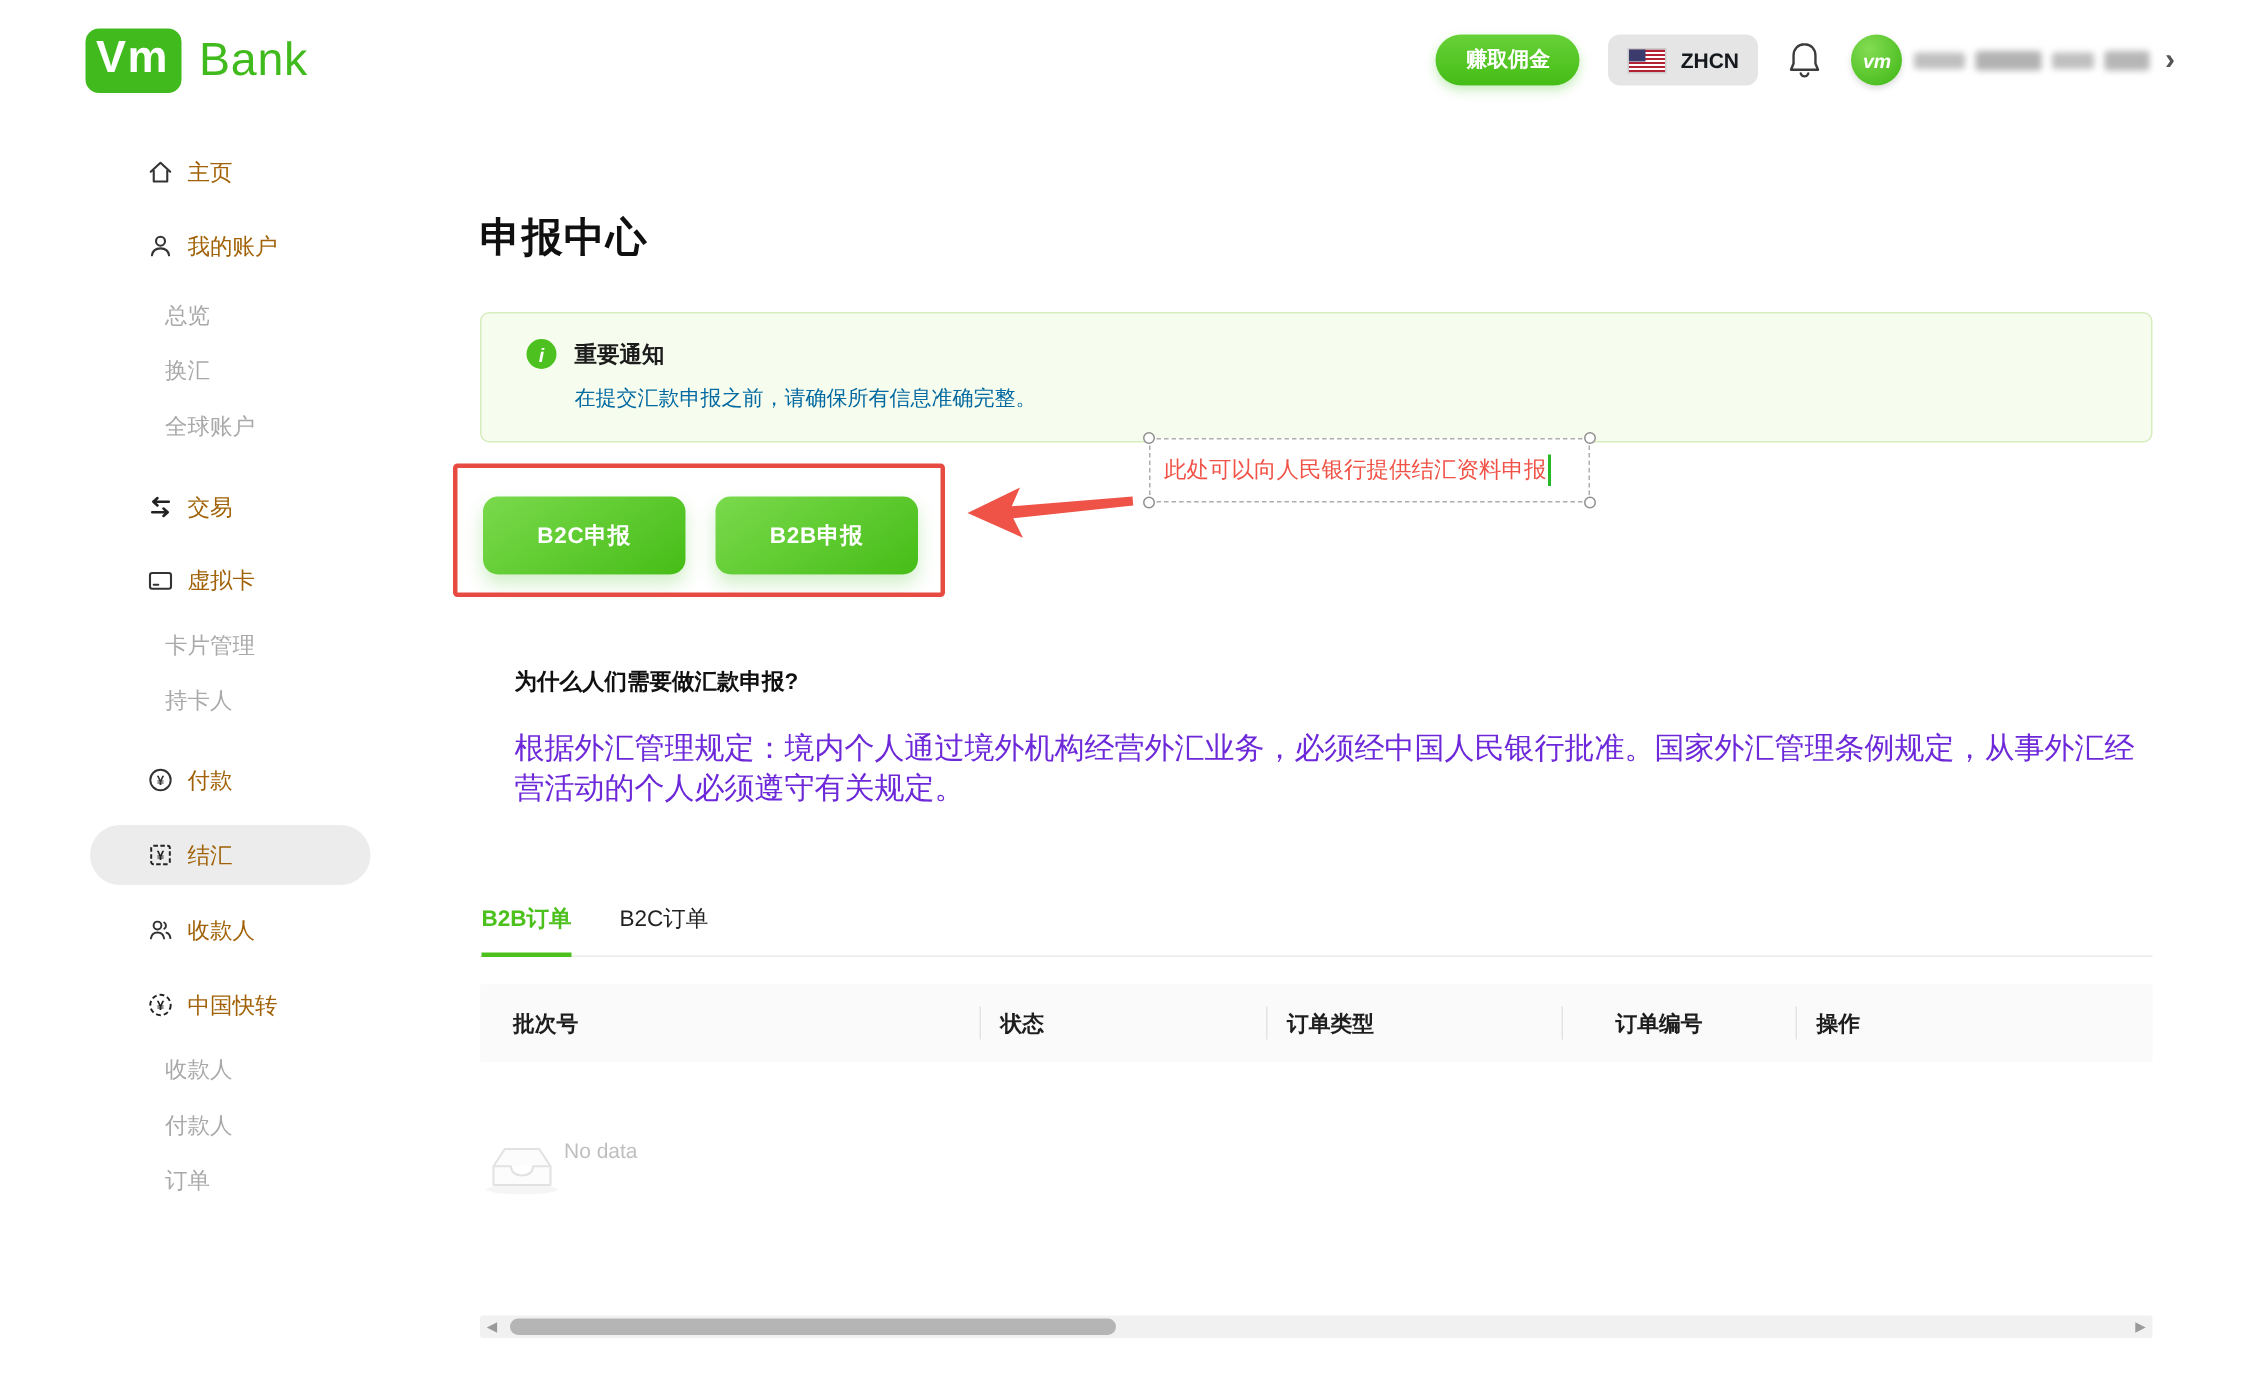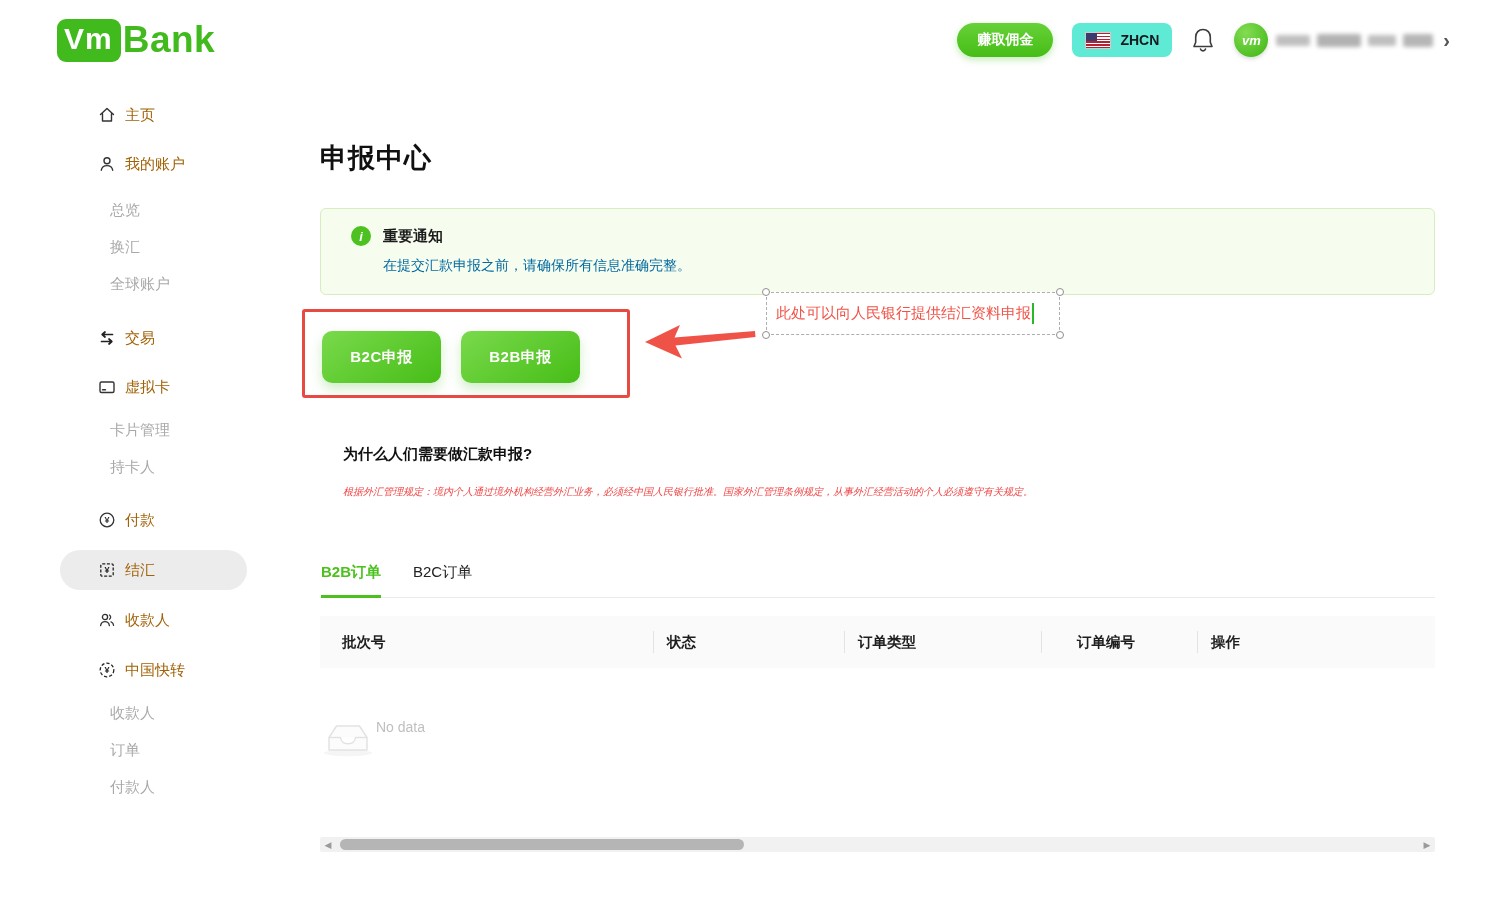--- a/index.html
+++ b/index.html
@@ -3,24 +3,24 @@
 <meta charset="utf-8">
 <style>
   * { margin:0; padding:0; box-sizing:border-box; }
   body { font-family:"Liberation Sans","DejaVu Sans",sans-serif; background:#fff; }
   .page { position:relative; width:1505px; height:922px; background:#fff; overflow:hidden; }
 
   
   .header { position:absolute; top:0; left:0; right:0; height:80px; display:flex; align-items:center; padding:0 55px 0 57px; background:#fff;gap:28px; }
   .logo { display:flex; align-items:center; cursor:pointer; }
   .logo-vm { background:#41ba1d; color:#fff; font-weight:bold; font-size:30px; padding:3px 8px 6px 7px; border-radius:9px; letter-spacing:1px; }
-  .logo-bank { color:#41ba1d; font-weight:bold; font-size:37px; margin-left:2px; letter-spacing:.5px; }
+  .logo-bank { color:#41ba1d; font-weight:normal; font-size:31px; margin-left:12px; letter-spacing:.5px; }
   .header-right { margin-left:auto; display:flex; align-items:center; gap:19px; }
   .btn-commission { height:34px; padding:0 20px; border:none; border-radius:17px; background:linear-gradient(180deg,#67d138,#45bd16); color:#fff; font-weight:bold; font-size:14px; cursor:pointer; box-shadow:0 3px 7px rgba(90,200,60,.35); font-family:inherit; }
-  .lang-pill { height:34px; padding:0 13px; border-radius:8px; background:#5eead4; display:flex; align-items:center; gap:9px; cursor:pointer; }
+  .lang-pill { height:34px; padding:0 13px; border-radius:8px; background:#e5e5e5; display:flex; align-items:center; gap:9px; cursor:pointer; }
   .flag { width:26px; height:17px; position:relative; background:repeating-linear-gradient(180deg,#b22234 0 1.4px,#fff 1.4px 2.8px); border:.5px solid #ccc; }
   .flag::before { content:""; position:absolute; left:0; top:0; width:11px; height:8px; background:#3c3b6e; }
   .lang-label { font-weight:bold; font-size:14px; color:#15181c; }
   .bell { width:24px; height:26px; cursor:pointer; }
   .user-menu { display:flex; align-items:center; gap:8px; cursor:pointer; }
   .avatar { width:34px; height:34px; border-radius:50%; background:radial-gradient(circle at 35% 28%,#83dc52,#3cb513); color:#fff; font-weight:bold; font-style:italic; font-size:13px; display:flex; align-items:center; justify-content:center; box-shadow:0 2px 4px rgba(0,0,0,.15); }
   .blur-name { display:flex; align-items:center; gap:7px; filter:blur(2px); }
   .blur-name i { display:block; border-radius:2px; background:#bfbfbf; }
   .blur-name i:nth-child(1){width:34px;height:11px}
   .blur-name i:nth-child(2){width:44px;height:13px;background:#b2b2b2}
@@ -38,24 +38,24 @@
 
   
   .main { position:absolute; left:320px; top:80px; width:1115px; }
   .page-title { margin-top:60px; font-size:27px; font-weight:bold; color:#101010; letter-spacing:1px; }
   .notice { margin-top:32px; border:1px solid #d6edbe; background:#f7fdee; border-radius:6px; padding:17px 24px 19px 30px; }
   .notice-head { display:flex; align-items:center; gap:12px; }
   .info-icon { width:20px; height:20px; border-radius:50%; background:#4cc120; color:#fff; font-weight:bold; font-size:13px; display:flex; align-items:center; justify-content:center; font-style:italic; }
   .notice-title { font-size:15px; font-weight:bold; color:#1c1c1c; }
   .notice-body { margin:11px 0 0 32px; font-size:14px; color:#0369a1; }
   .actions { margin-top:36px; display:flex; gap:20px; padding-left:2px; }
-  .btn-declare { width:119px; height:52px; border:none; border-radius:10px; background:linear-gradient(145deg,#7ada4c,#46bd17); color:#fff; font-weight:bold; font-size:15px; cursor:pointer; box-shadow:0 6px 12px rgba(100,200,70,.3); font-family:inherit; letter-spacing:.5px; }
+  .btn-declare { width:135px; height:52px; border:none; border-radius:10px; background:linear-gradient(145deg,#7ada4c,#46bd17); color:#fff; font-weight:bold; font-size:15px; cursor:pointer; box-shadow:0 6px 12px rgba(100,200,70,.3); font-family:inherit; letter-spacing:.5px; }
   .why { padding-left:23px; }
   .why-heading { margin-top:62px; font-size:15px; font-weight:bold; color:#101010; }
-  .why-body { margin-top:21px; font-size:10px; color:#ef4444;font-style:italic; }
+  .why-body { margin-top:21px; font-size:20px; color:#6d28d9; }
 
   .tabs { margin-top:55px; display:flex; gap:32px; border-bottom:1px solid #ebebeb; padding-left:1px; }
   .tab { padding:9px 0 13px; font-size:15px; color:#222; cursor:pointer; }
   .tab.active { color:#4cc11e; font-weight:bold; border-bottom:3px solid #4cc11e; margin-bottom:-1px; }
 
   .table-header { margin-top:18px; height:52px; background:#fafafa; display:flex; align-items:center; border-radius:2px; font-size:14.5px; font-weight:bold; color:#1e1e1e;gap:36px; }
   .th { position:relative; padding-left:14px; flex:0 0 auto; }
   .th:first-child { flex-basis:297px; padding-left:22px; }
   .th:nth-child(2){ flex-basis:155px; } .th:nth-child(3){ flex-basis:161px; } .th:nth-child(4){ flex-basis:120px;padding-left:36px; }
   .th:last-child { flex:1; }
@@ -167,22 +167,22 @@
       <span>收款人</span>
     </div>
     <div class="nav-item mt10">
       <svg width="18" height="18" viewBox="0 0 18 18">
           <circle cx="9" cy="9" r="6.8" fill="none" stroke="#222" stroke-width="1.3" stroke-dasharray="3.2 2"></circle>
           <text x="9" y="12.3" text-anchor="middle" font-size="9" fill="#222" font-weight="bold">¥</text>
         </svg>
       <span>中国快转</span>
     </div>
     <div class="nav-sub mt5">收款人</div>
+    <div class="nav-sub">付款人</div>
     <div class="nav-sub">订单</div>
-    <div class="nav-sub">付款人</div>
   </nav>
 
   <main class="main">
     <h1 class="page-title">申报中心</h1>
 
     <div class="notice">
       <div class="notice-head">
         <span class="info-icon">i</span>
         <span class="notice-title">重要通知</span>
       </div>

